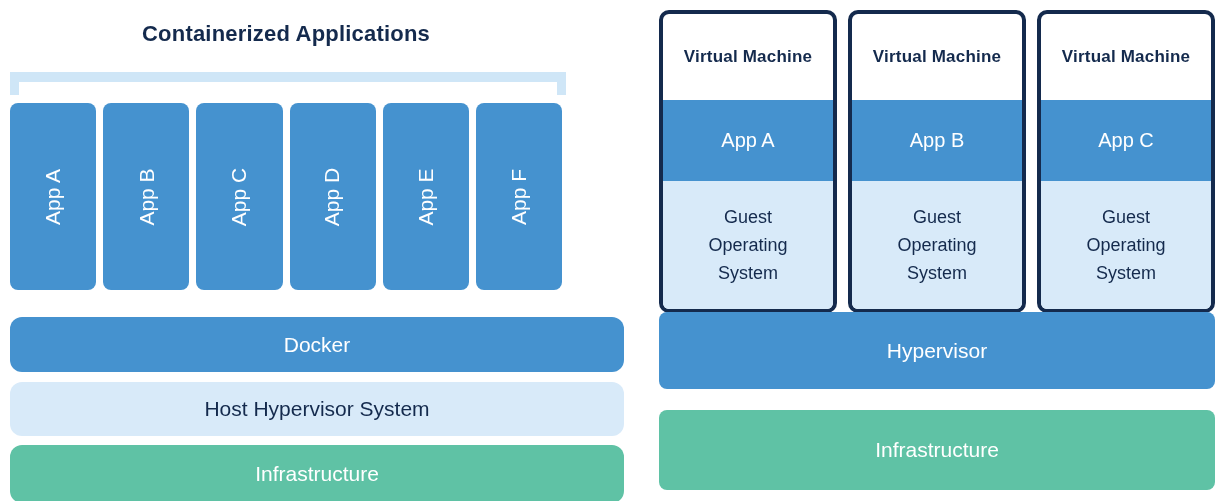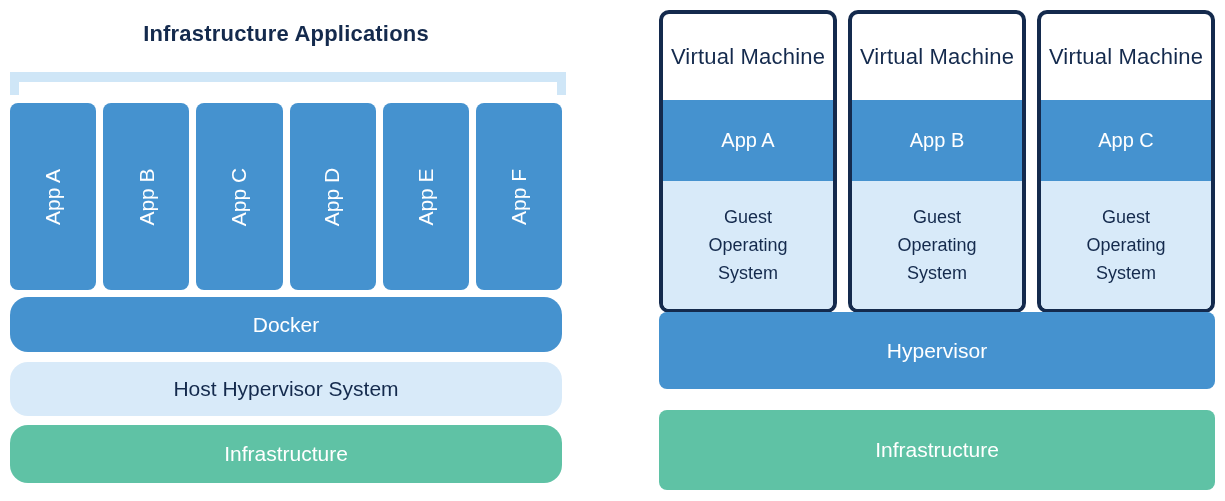--- a/index.html
+++ b/index.html
@@ -19,49 +19,49 @@
     font-size:22px;font-weight:bold;color:var(--navy);letter-spacing:.2px;}
   .bracket{position:absolute;left:10px;top:72px;width:556px;height:23px;
     border-top:10px solid var(--bracket-blue);
     border-left:9px solid var(--bracket-blue);
     border-right:9px solid var(--bracket-blue);}
   .apps-row{position:absolute;left:10px;top:103px;width:552px;height:187px;display:flex;gap:7px;}
   .app-box{flex:1;background:var(--primary-blue);border-radius:8px;
     display:flex;align-items:center;justify-content:center;}
   .app-box .vtxt{transform:rotate(-90deg);white-space:nowrap;color:var(--white);font-size:21px;}
 
-  .bar{position:absolute;left:10px;width:552px;border-radius:18px;
-    display:flex;align-items:center;justify-content:center;font-size:21px;}
+  .bar{position:absolute;left:10px;width:614px;border-radius:12px;
+    display:flex;align-items:center;justify-content:center;font-size:21px;margin-top:20px;}
   .docker-bar{top:297px;height:55px;background:var(--primary-blue);color:var(--white);}
   .host-bar{top:362px;height:54px;background:var(--light-blue);color:var(--navy);}
   .infra-bar-left{top:425px;height:58px;background:var(--teal-green);color:var(--white);}
 
   
   .vm-row{position:absolute;left:659px;top:10px;width:556px;height:303px;display:flex;gap:11px;}
   .vm{flex:1;background:var(--white);border:4px solid var(--navy);border-radius:10px;
     display:flex;flex-direction:column;overflow:hidden;}
   .vm-title{height:86px;display:flex;align-items:center;justify-content:center;
-    font-weight:normal;font-size:22px;color:var(--navy);letter-spacing:.2px;}
+    font-weight:bold;font-size:17px;color:var(--navy);letter-spacing:.2px;}
   .vm-app{height:81px;background:var(--primary-blue);color:var(--white);
     display:flex;align-items:center;justify-content:center;font-size:20px;}
   .vm-guest{flex:1;background:var(--light-blue);color:var(--navy);
     display:flex;align-items:center;justify-content:center;text-align:center;
     font-size:18px;line-height:28px;padding:0 30px;}
 
   .rbar{position:absolute;left:659px;width:556px;border-radius:8px;
     display:flex;align-items:center;justify-content:center;font-size:21px;color:var(--white);}
   .hypervisor-bar{top:312px;height:77px;background:var(--primary-blue);}
   .infra-bar-right{top:410px;height:80px;background:var(--teal-green);}
 </style>
 </head>
 <body>
 
 <div class="canvas">
 
-  <div class="l-title">Infrastructure Applications</div>
+  <div class="l-title">Containerized Applications</div>
 
   <div class="bracket"></div>
 
   <div class="apps-row">
     <div class="app-box">
       <span class="vtxt">App A</span>
     </div>
     <div class="app-box">
       <span class="vtxt">App B</span>
     </div>

